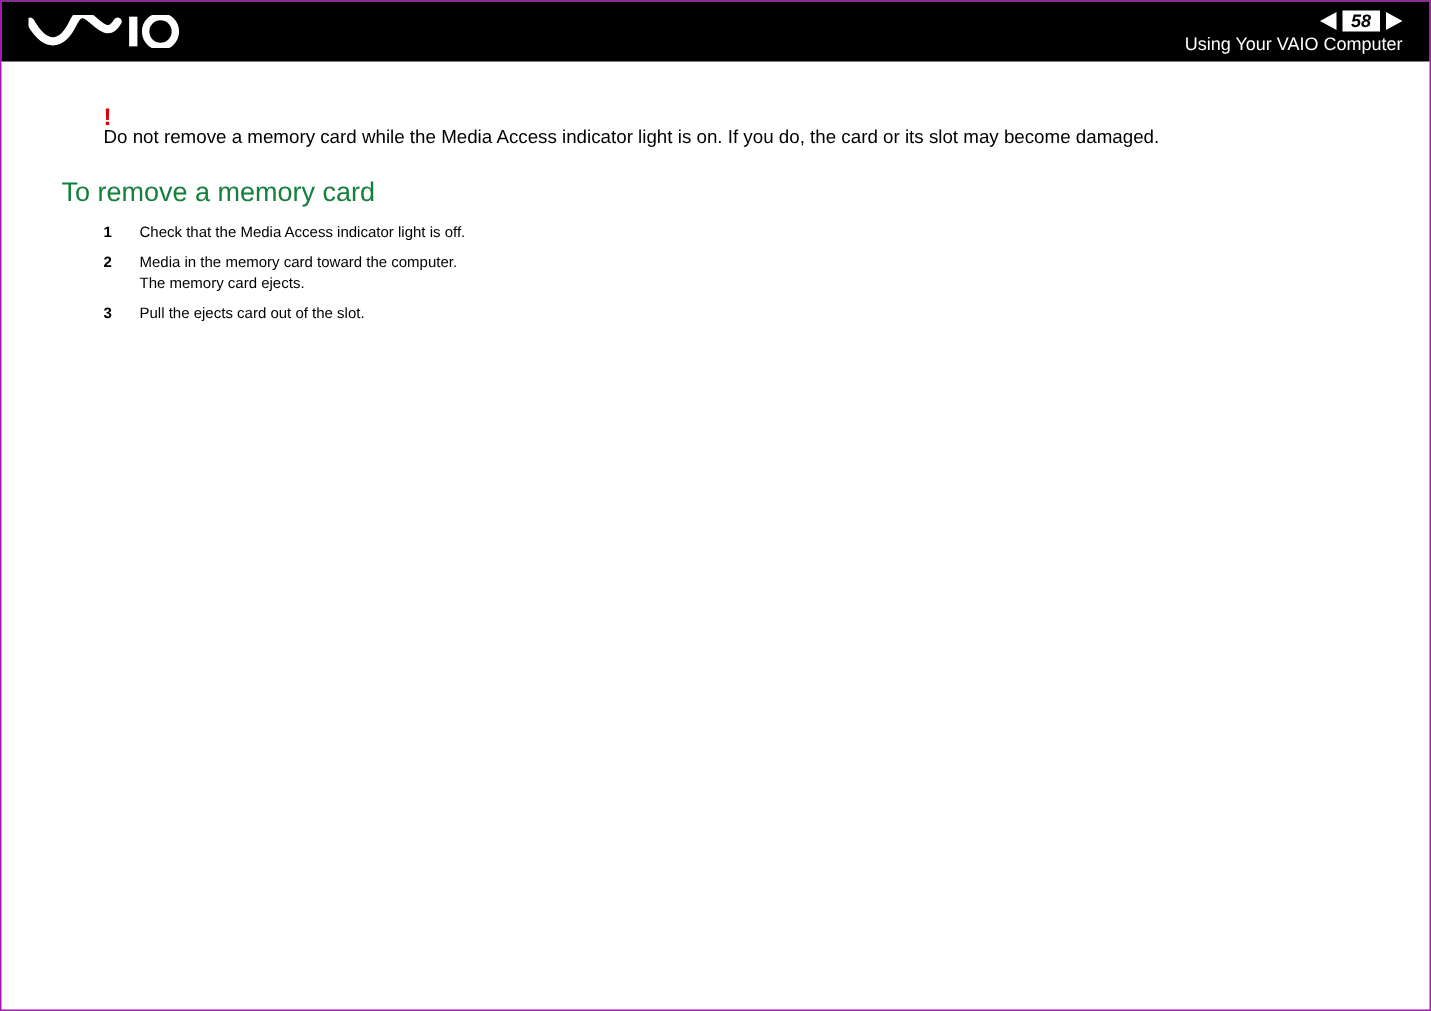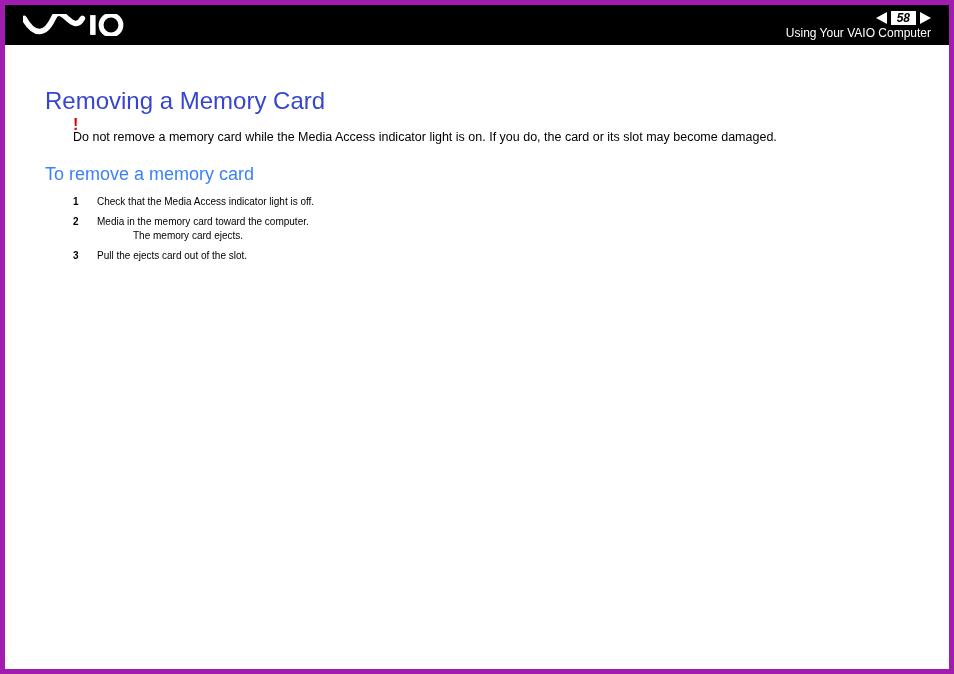--- a/index.html
+++ b/index.html
@@ -8,21 +8,21 @@
     width: 954px;
     height: 674px;
     background: #ffffff;
     font-family: Arial, Helvetica, sans-serif;
     color: #000;
     overflow: hidden;
   }
   .page {
     width: 954px;
     height: 674px;
-    border: 5px solid #a21caf;
+    border: 1px solid #a21caf;
     box-sizing: border-box;
     position: relative;
   }
   .topbar {
     background: #000;
     color: #fff;
     height: 40px;
     display: flex;
     align-items: center;
     justify-content: space-between;
@@ -96,21 +96,21 @@
     left: 0;
     top: -14px;
   }
   .warning-text {
     font-family: Arial, Helvetica, sans-serif;
     font-size: 12.5px;
   }
   h2.subheading {
     font-size: 18px;
     font-weight: 400;
-    color: #3b82f6;
+    color: #15803d;
     margin: 18px 0 10px 0;
   }
   ol.steps {
     margin: 0 0 0 28px;
     padding: 0;
     list-style: none;
     counter-reset: step;
     font-size: 10px;
     line-height: 1.4;
   }
@@ -122,21 +122,20 @@
   }
   ol.steps > li::before {
     content: counter(step);
     position: absolute;
     left: 0;
     top: 0;
     font-weight: bold;
   }
   ol.steps > li .sub {
     display: block;
-    margin-left: 36px;
   }
 </style>
 </head>
 <body>
 
 <div class="page">
 
   <div class="topbar">
     <div class="vaio-logo">
       <svg viewBox="0 0 220 40" xmlns="http://www.w3.org/2000/svg">
@@ -149,21 +148,20 @@
       <div class="page-nav">
         <div class="tri tri-left"></div>
         <div class="page-number">58</div>
         <div class="tri tri-right"></div>
       </div>
       <div class="section-link">Using Your VAIO Computer</div>
     </div>
   </div>
 
   <div class="content">
-    <h1 class="section-title">Removing a Memory Card</h1>
 
     <div class="warning-block">
       <span class="warning-icon">!</span>
       <span class="warning-text">Do not remove a memory card while the Media Access indicator light is on. If you do, the card or its slot may become damaged.</span>
     </div>
 
     <h2 class="subheading">To remove a memory card</h2>
 
     <ol class="steps">
       <li>

